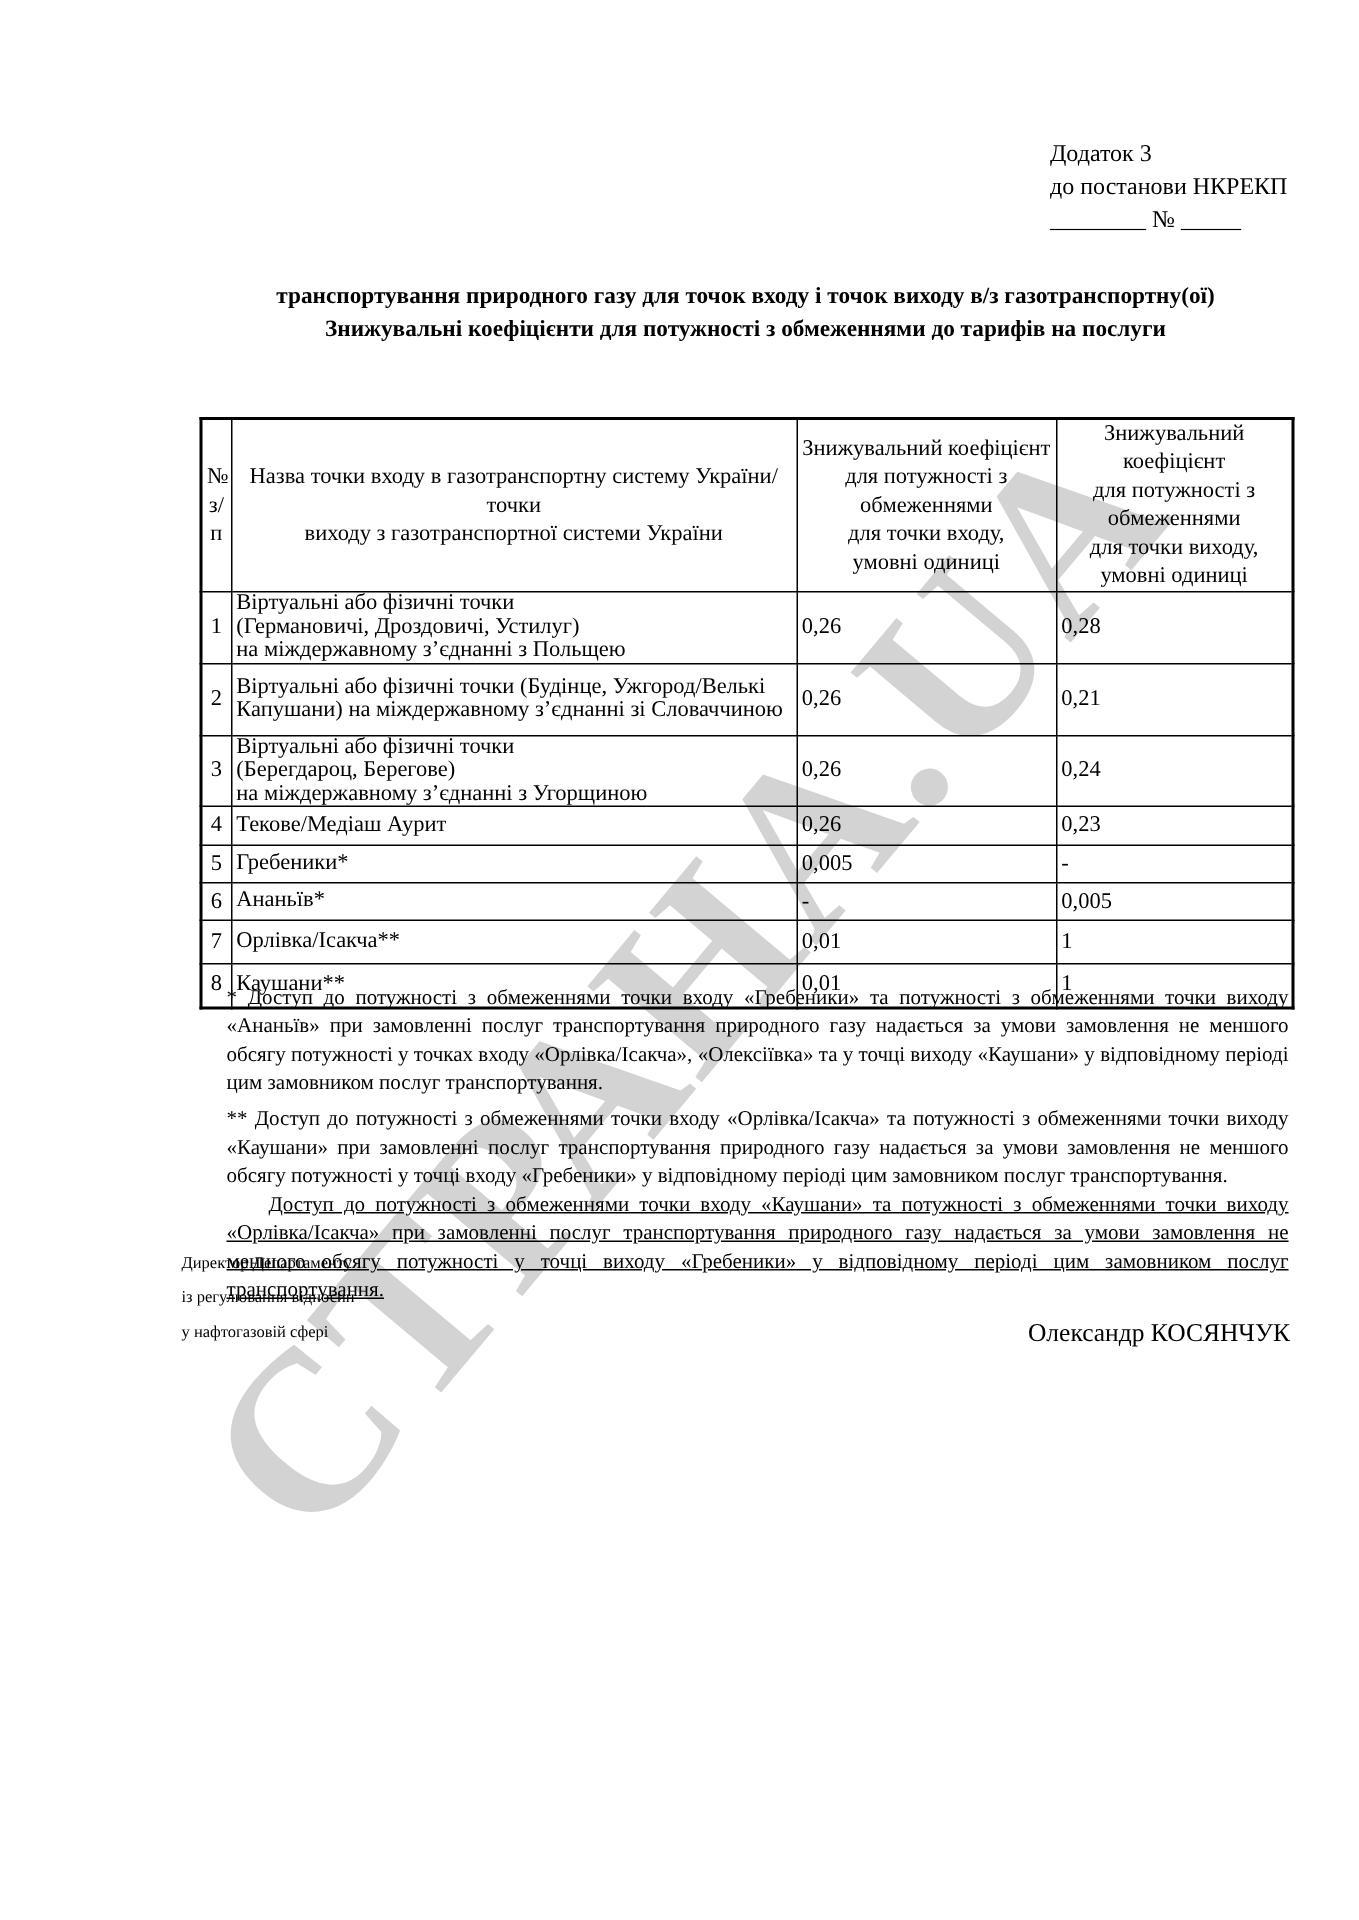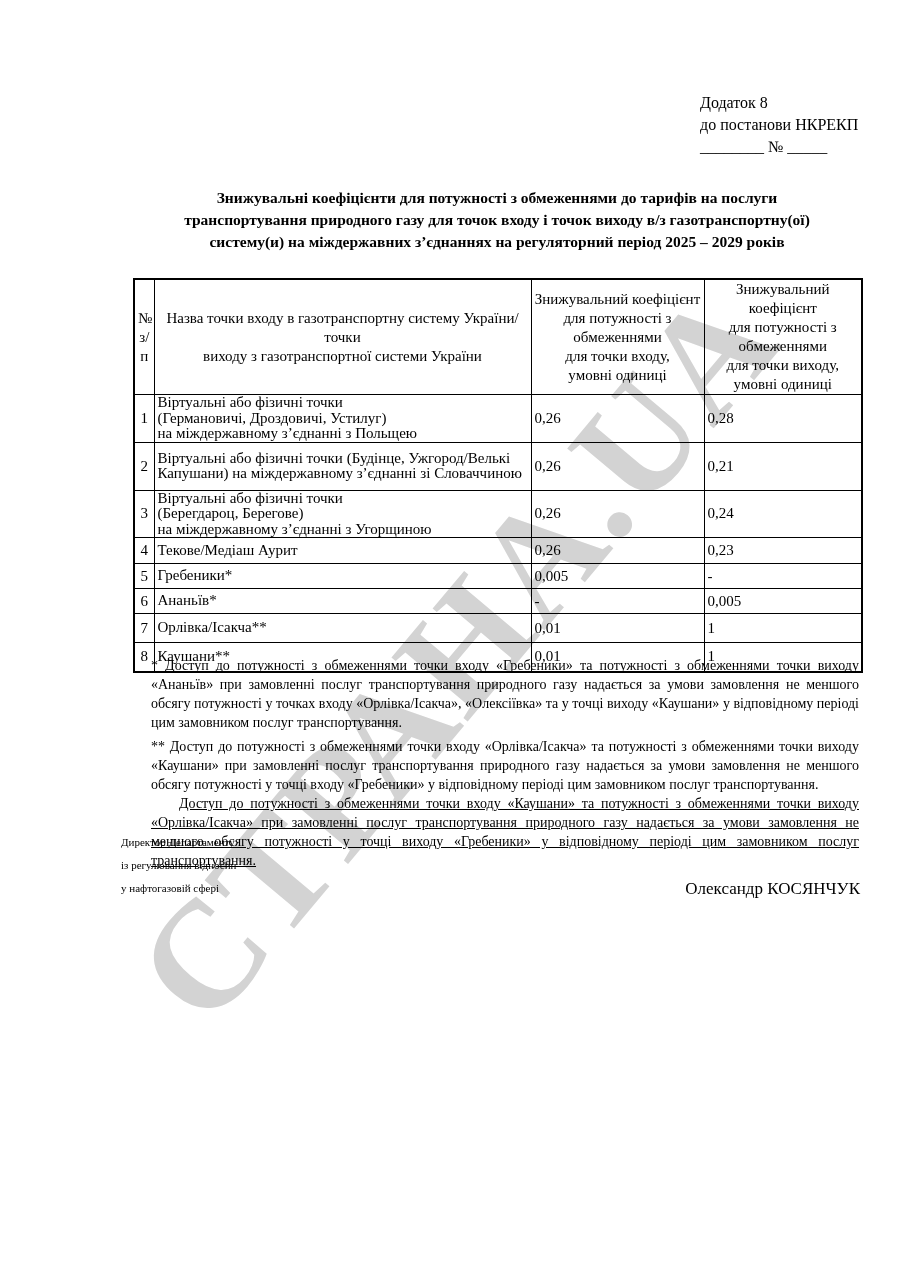--- a/index.html
+++ b/index.html
@@ -125,29 +125,28 @@
 </head>
 <body>
 
 <div class="page">
 
   <div class="watermark" style="color: rgb(211, 211, 211);">СТРАНА.UA</div>
 
   <div class="content">
 
     <div class="annex">
-      <div>Додаток 8</div>
+      <div>Додаток 3</div>
       <div>до постанови НКРЕКП</div>
       <div>________ № _____</div>
     </div>
 
     <div class="doc-title">
+      <div>транспортування природного газу для точок входу і точок виходу в/з газотранспортну(ої)</div>
       <div>Знижувальні коефіцієнти для потужності з обмеженнями до тарифів на послуги</div>
-      <div>транспортування природного газу для точок входу і точок виходу в/з газотранспортну(ої)</div>
-      <div>систему(и) на міждержавних з’єднаннях на регуляторний період 2025 – 2029 років</div>
     </div>
 
     <table class="coef">
       <colgroup>
         <col style="width:20px">
         <col style="width:377px">
         <col style="width:173px">
         <col style="width:158px">
       </colgroup>
       <thead>

